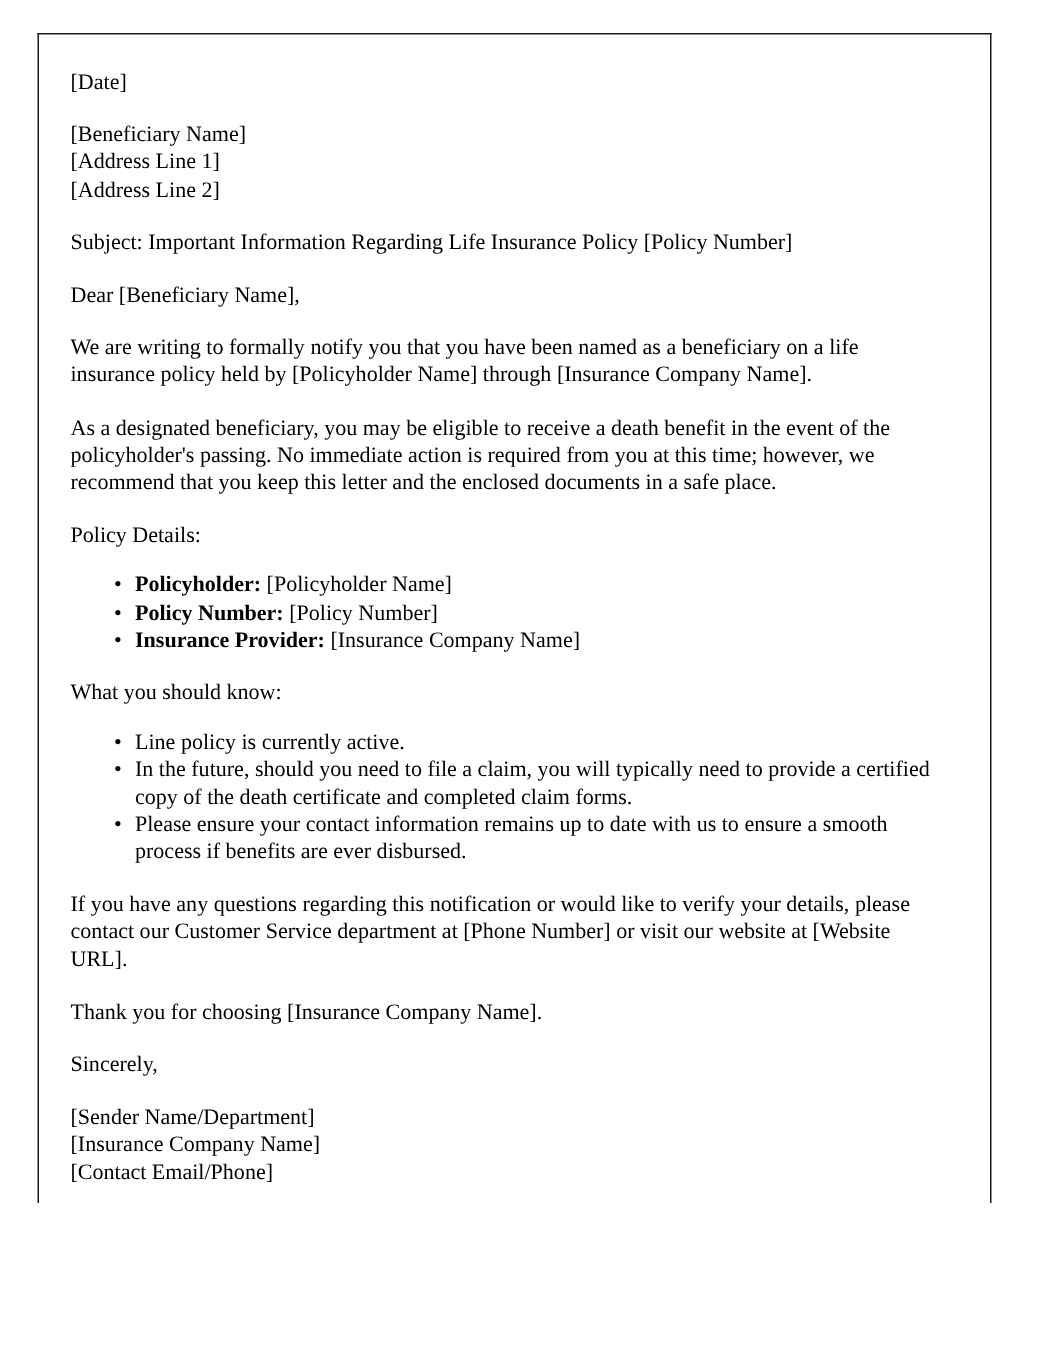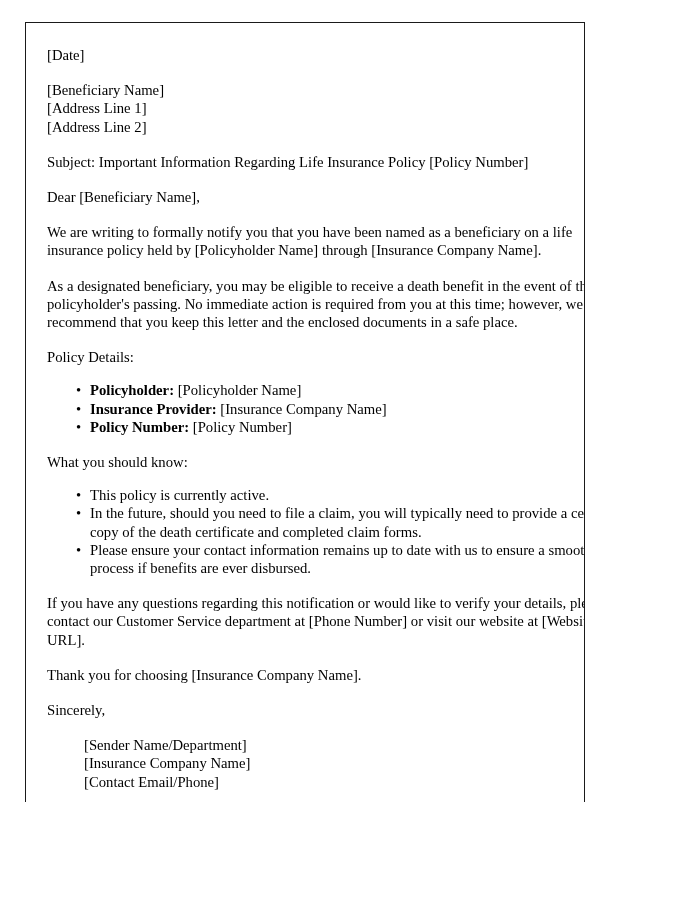--- a/index.html
+++ b/index.html
@@ -16,21 +16,21 @@
     font-family: "Liberation Serif", "DejaVu Serif", serif;
     color: #000000;
     -webkit-font-smoothing: antialiased;
   }
 
   
   #document-page {
     position: absolute;
     left: 25px;
     top: 22px;
-    width: 560px;
+    width: 636px;
     height: 780px;
     box-sizing: border-box;
     background: #ffffff;
     border-left: 1.5px solid #1a1a1a;
     border-right: 1.5px solid #1a1a1a;
     border-top: 1.5px solid #1a1a1a;
     border-bottom: none;
     overflow: hidden;
   }
 
@@ -41,21 +41,20 @@
     width: 577px;        
     font-size: 14.7px;
     line-height: 18.2px;
   }
 
   .block {
     margin: 0 0 17px 0;
   }
   .block:last-child {
     margin-bottom: 0;
-    margin-left: 37px;
   }
 
   .line {
     display: block;
     white-space: pre-wrap;
   }
 
   .para {
     margin: 0 0 17px 0;
     text-align: left;
@@ -110,28 +109,28 @@
     <p class="para">Dear [Beneficiary Name],</p>
 
     <p class="para">We are writing to formally notify you that you have been named as a beneficiary on a life insurance policy held by [Policyholder Name] through [Insurance Company Name].</p>
 
     <p class="para">As a designated beneficiary, you may be eligible to receive a death benefit in the event of the policyholder's passing. No immediate action is required from you at this time; however, we recommend that you keep this letter and the enclosed documents in a safe place.</p>
 
     <p class="heading">Policy Details:</p>
 
     <ul class="bullets">
       <li><span class="b">Policyholder:</span><span> [Policyholder Name]</span></li>
+      <li><span class="b">Policy Number:</span><span> [Policy Number]</span></li>
       <li><span class="b">Insurance Provider:</span><span> [Insurance Company Name]</span></li>
-      <li><span class="b">Policy Number:</span><span> [Policy Number]</span></li>
     </ul>
 
     <p class="heading">What you should know:</p>
 
     <ul class="bullets">
-      <li>This policy is currently active.</li>
+      <li>Line policy is currently active.</li>
       <li>In the future, should you need to file a claim, you will typically need to provide a certified copy of the death certificate and completed claim forms.</li>
       <li>Please ensure your contact information remains up to date with us to ensure a smooth process if benefits are ever disbursed.</li>
     </ul>
 
     <p class="para">If you have any questions regarding this notification or would like to verify your details, please contact our Customer Service department at [Phone Number] or visit our website at [Website URL].</p>
 
     <p class="para">Thank you for choosing [Insurance Company Name].</p>
 
     <p class="para">Sincerely,</p>
 

